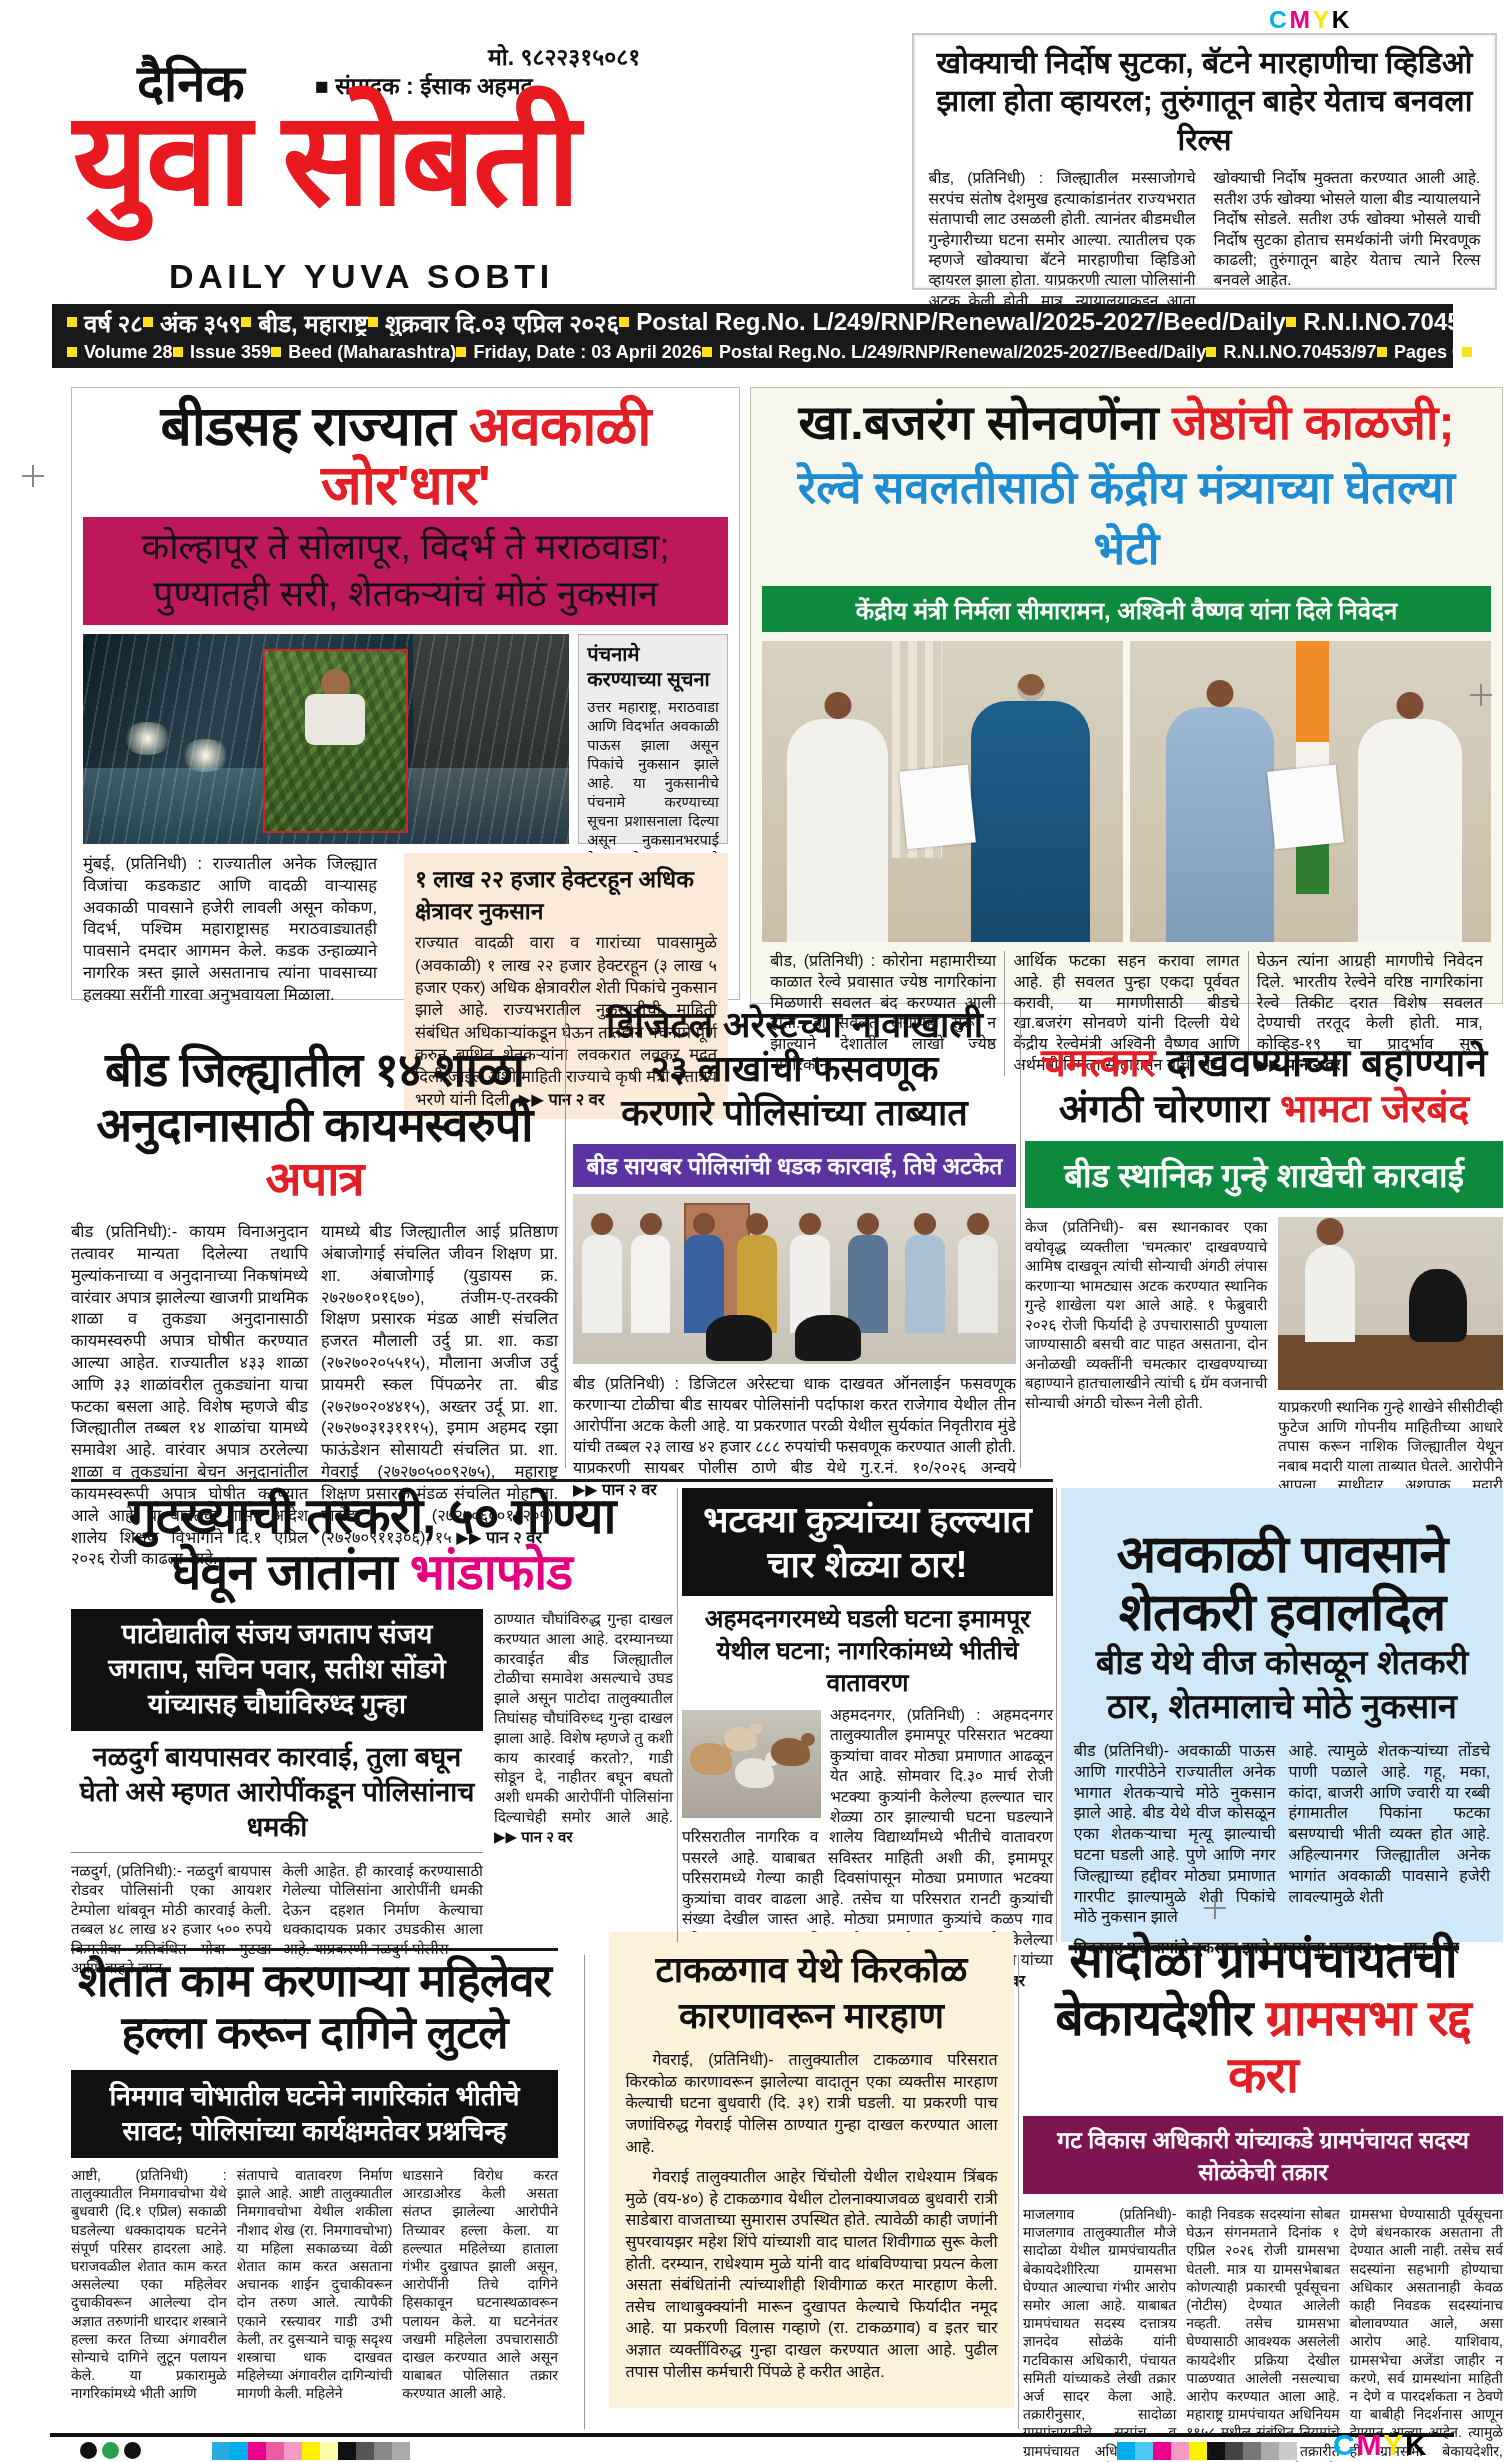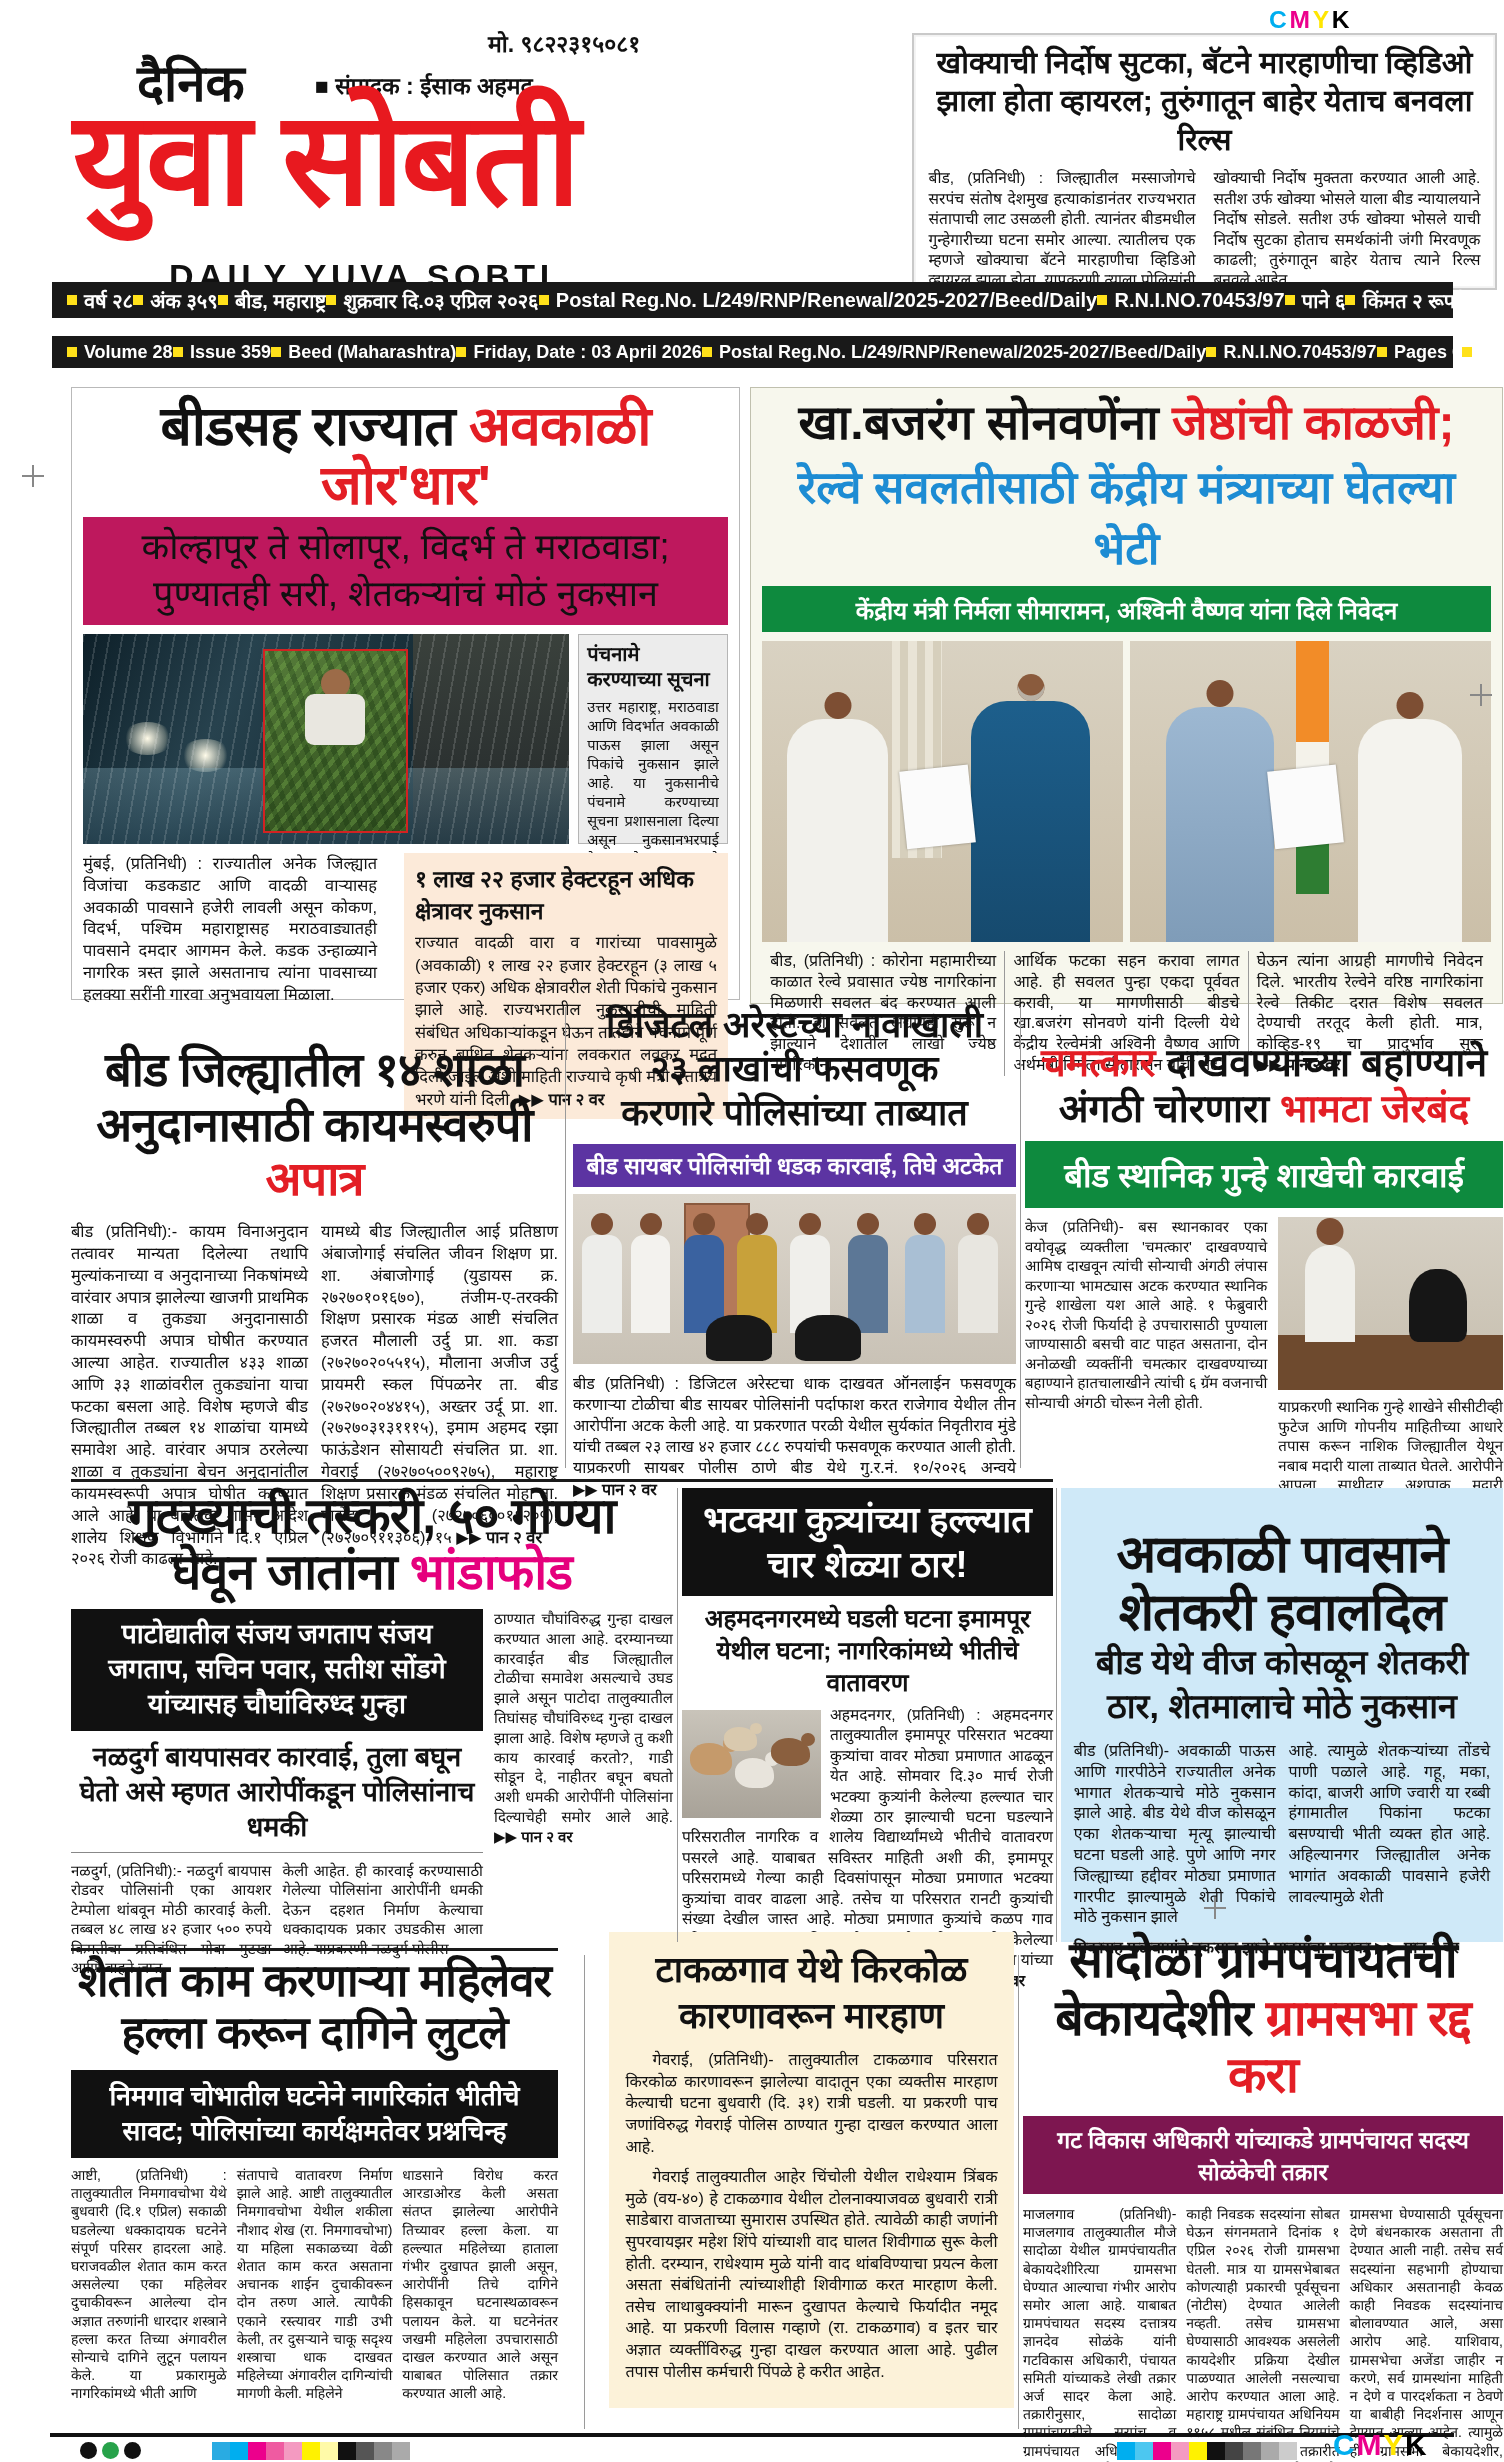--- a/index.html
+++ b/index.html
@@ -7,32 +7,32 @@
         font-family:"Liberation Sans","DejaVu Sans",sans-serif;color:#111;}
   .abs{position:absolute;}
   .jt{text-align:justify;}
   .ctr{text-align:center;}
   .cont{font-weight:800;white-space:nowrap;}
   
   .cmyk-top{left:1269px;top:5.5px;font-size:24.6px;font-weight:900;letter-spacing:2.7px;}
   .cl-c{color:#00aeef}.cl-m{color:#ec008c}.cl-y{color:#ffe600}.cl-k{color:#000}
   .dainik{left:137px;top:46px;font-size:51px;font-weight:900;font-family:"Liberation Serif","DejaVu Serif",serif;}
   .editor{left:315px;top:69px;font-size:23px;font-weight:700;}
-  .mobile{left:488px;top:27px;font-size:23px;font-weight:700;}
+  .mobile{left:488px;top:40px;font-size:23px;font-weight:700;}
   .logo{left:73px;top:88px;font-size:130px;line-height:1.1;font-weight:900;color:#e8191f;letter-spacing:-2.7px;}
   .engname{left:169px;top:257px;font-size:34px;font-weight:900;letter-spacing:4.6px;}
   
   .ts-box{left:912px;top:33px;width:585px;height:257px;border:2.7px solid #c9c9c9;box-shadow:inset 0 0 0 1.8px #f2f2f2;
           box-sizing:border-box;padding:9px 14.6px;background:#fff;}
   .ts-h{font-size:30px;font-weight:800;line-height:1.28;}
   .ts-body{margin-top:9px;column-count:2;column-gap:18px;font-size:15.5px;line-height:1.32;}
   
   .bar{left:52px;width:1401px;background:#191919;color:#fff;display:flex;align-items:center;
        justify-content:space-between;padding:0 14.6px;box-sizing:border-box;}
-  .bar1{top:282px;height:36px;font-size:20px;font-weight:700;}
+  .bar1{top:304px;height:36px;font-size:24px;font-weight:700;}
   .bar2{top:336px;height:32px;font-size:18px;font-weight:600;}
   .bar-item{display:flex;align-items:center;gap:7.3px;white-space:nowrap;}
   .sq{width:10px;height:10px;background:#ffe11a;flex:0 0 auto;}
   
   .red{color:#e31e25}.blu{color:#1d8cd3}.mag{color:#e5007d}
   
   .ll-box{left:71px;top:387px;width:669px;height:613px;border:1.8px solid #b9b9b9;box-sizing:border-box;padding:9px 11px;}
   .ll-head{font-size:55px;font-weight:900;line-height:1.08;letter-spacing:-0.9px;}
   .ll-sub{background:#be185d;margin-top:1px;padding:7.3px 5.5px;font-size:36px;font-weight:400;line-height:1.3;}
   .ll-mid{display:flex;gap:9px;margin-top:9px;height:210px;}

